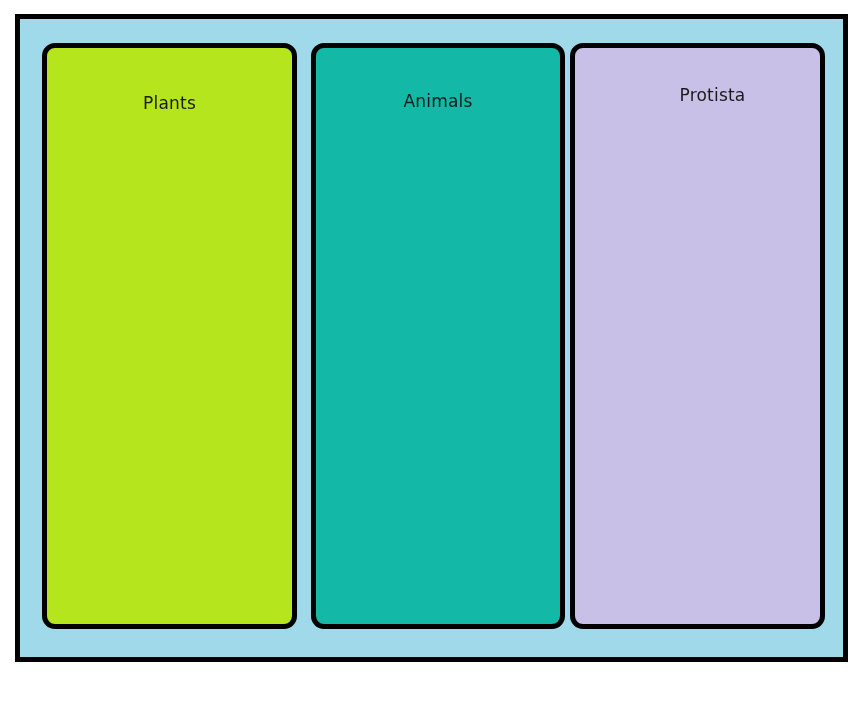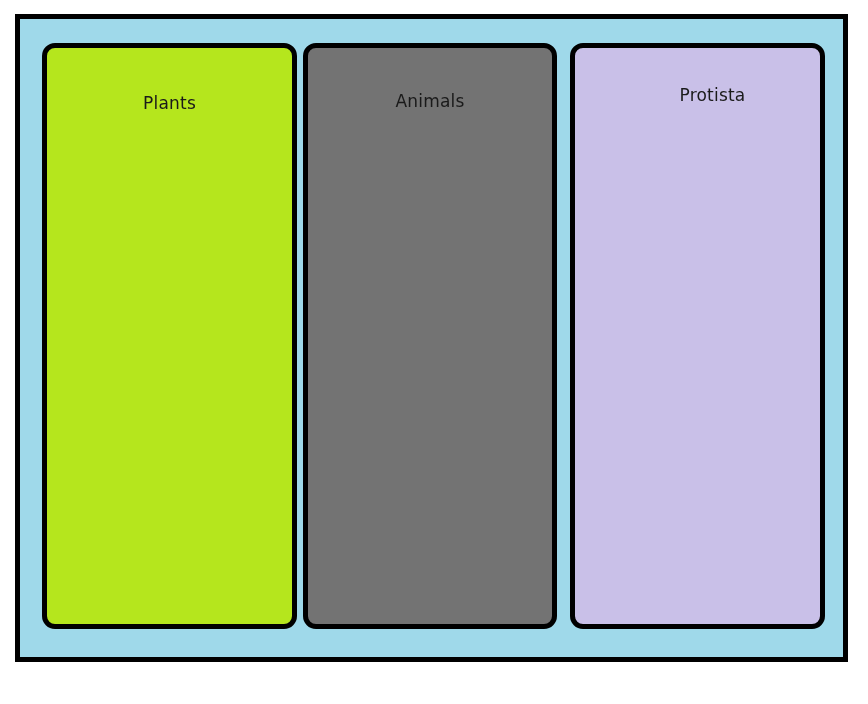--- a/index.html
+++ b/index.html
@@ -79,21 +79,21 @@
 <div id="canvas" style="background: rgb(255, 255, 255);">
 
   <div id="outer-frame" style="background: rgb(159, 217, 234); border-color: rgb(0, 0, 0);">
 
     <div id="columns-row">
 
       <div class="category-column col-0" style="background: rgb(181, 230, 29); border-color: rgb(0, 0, 0);">
         <div class="column-label" style="color: rgb(26, 26, 26);">Plants</div>
       </div>
 
-      <div class="category-column col-1" style="background: #737373; border-color: rgb(0, 0, 0);">
+      <div class="category-column col-1" style="background: #14b8a6; border-color: rgb(0, 0, 0); margin-left: 8px;">
         <div class="column-label" style="color: rgb(26, 26, 26);">Animals</div>
       </div>
 
       <div class="category-column col-2" style="background: rgb(201, 192, 232); border-color: rgb(0, 0, 0);">
         <div class="column-label" style="color: rgb(26, 26, 26);">Protista</div>
       </div>
 
     </div>
   </div>
 </div>

